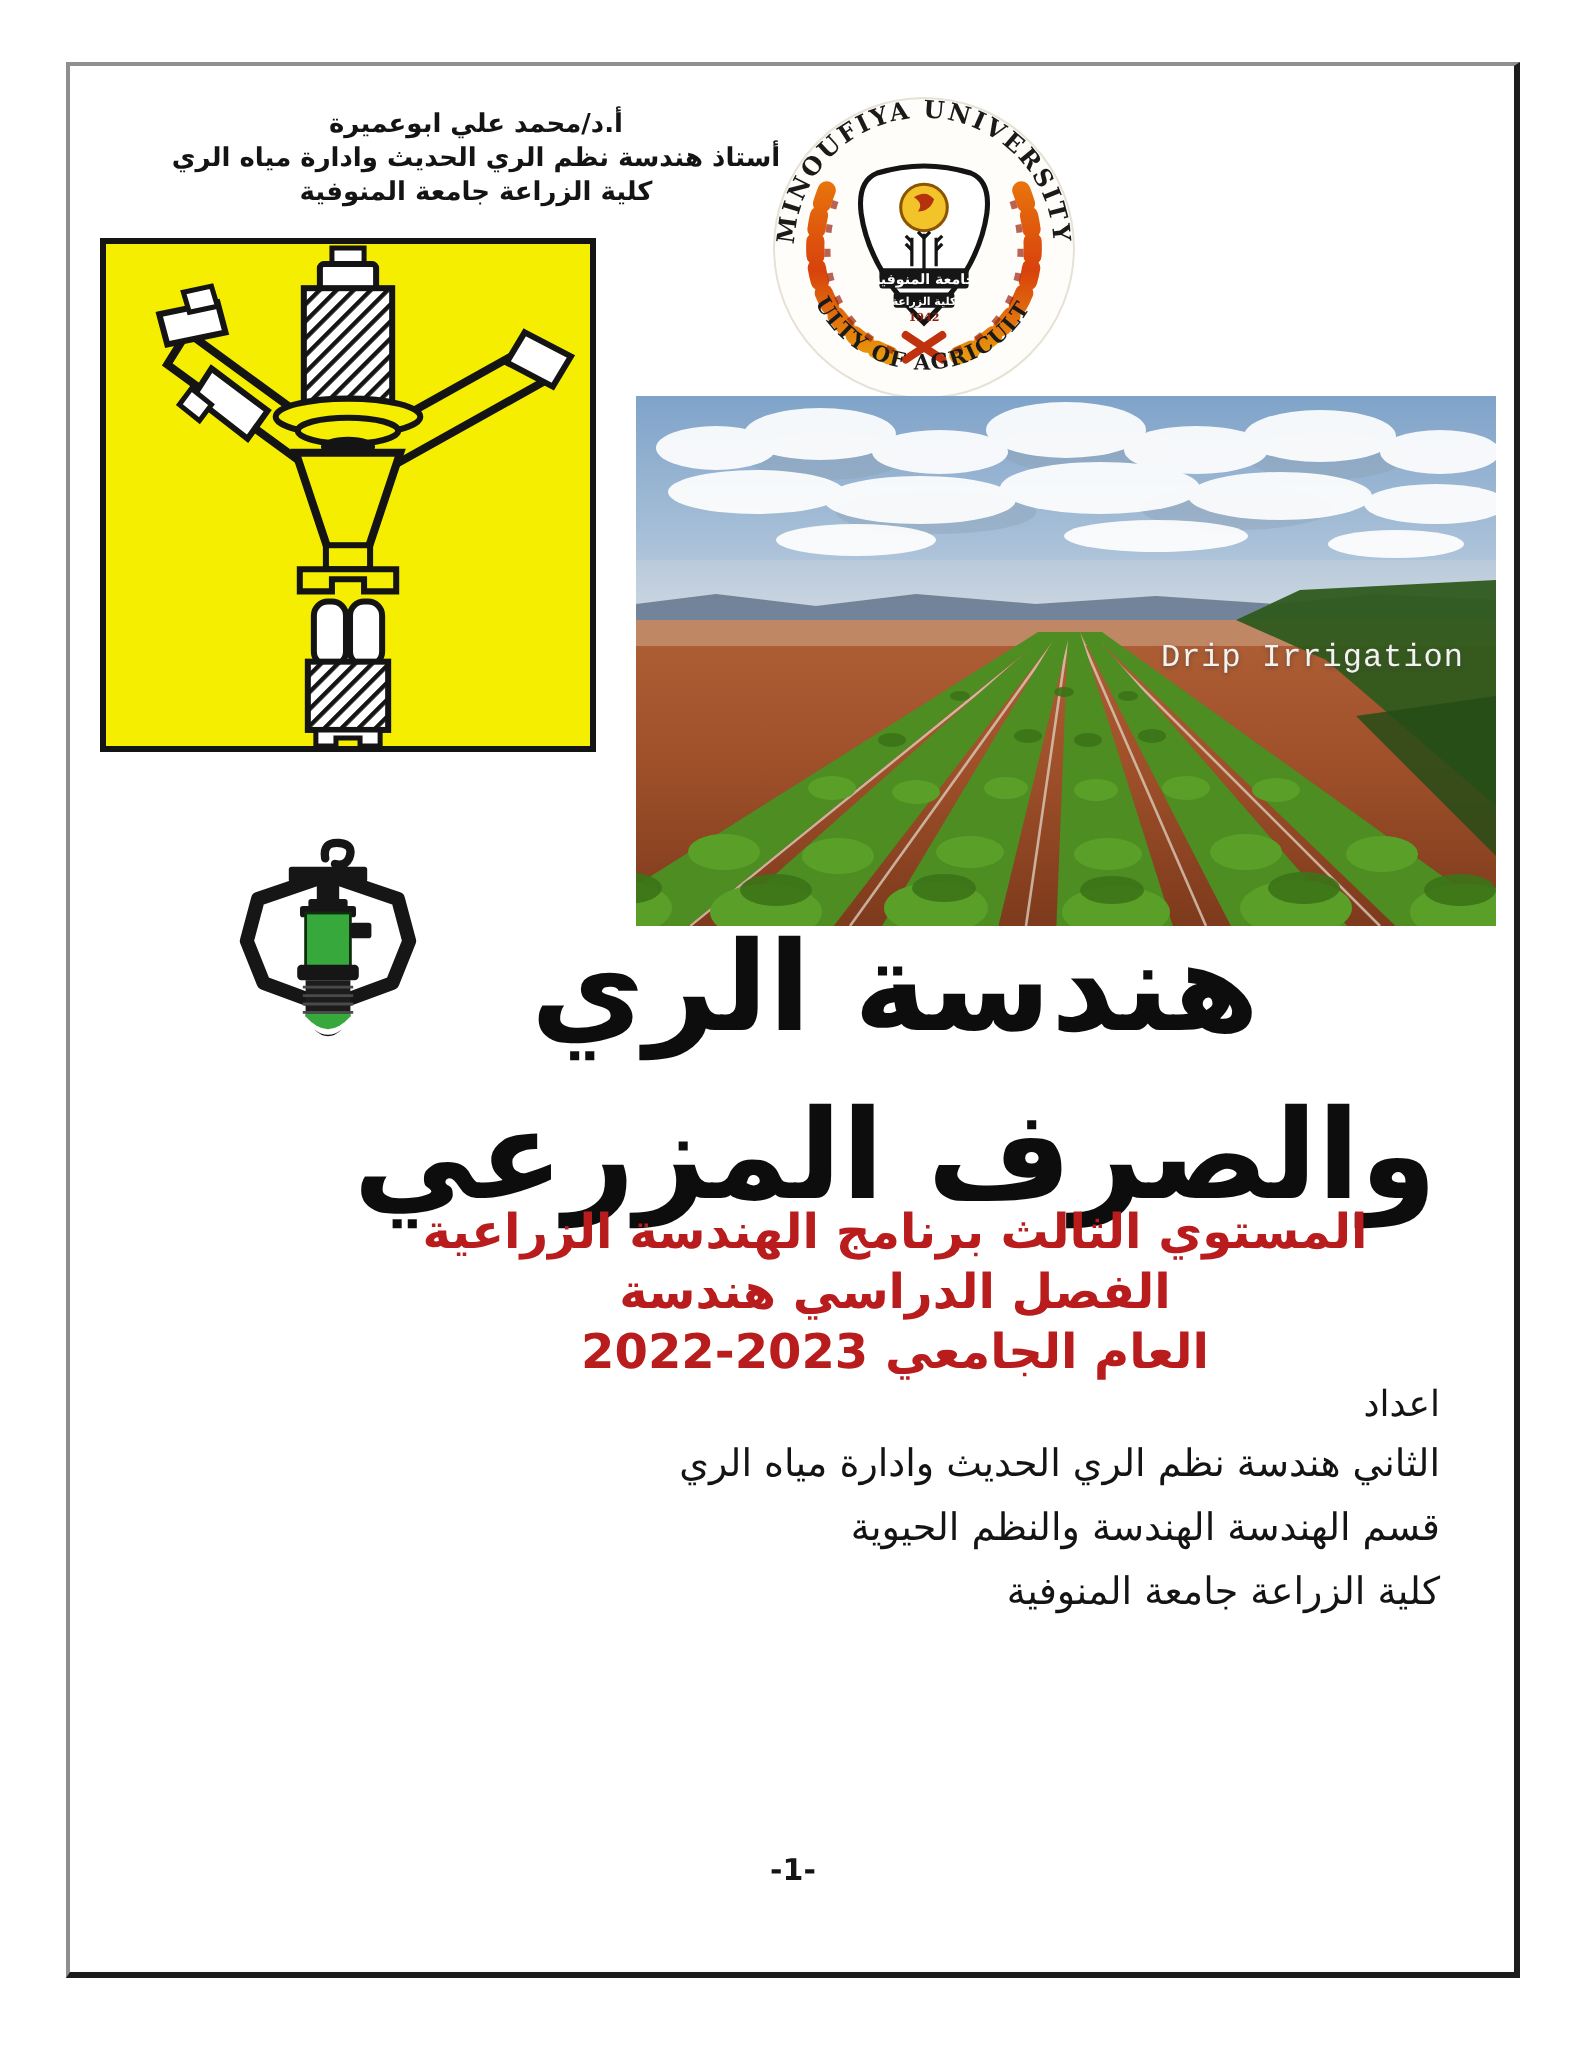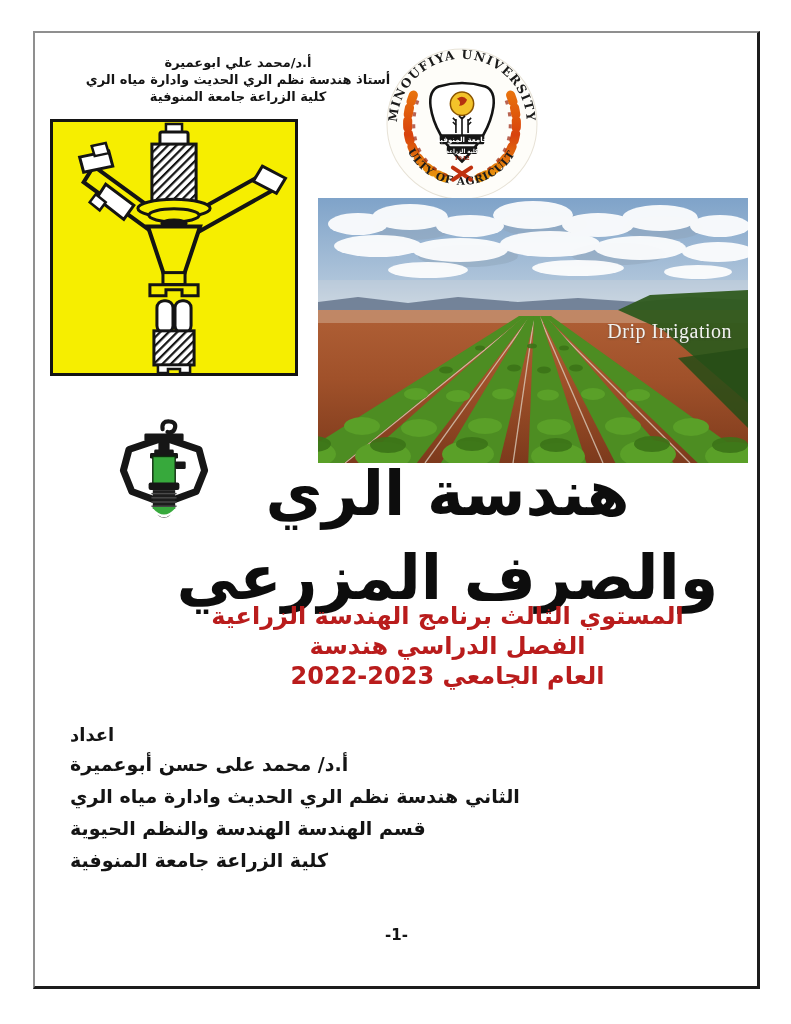--- a/index.html
+++ b/index.html
@@ -31,22 +31,22 @@
   .yellow-box svg { width:100%; height:100%; display:block; }
 
   
   .photo {
     position:absolute; left:318px; top:198px; width:430px; height:265px;
     overflow:hidden; background:#9c4f28;
   }
   .photo svg { position:absolute; left:0; top:0; width:100%; height:100%; }
   .photo-caption {
     position:absolute; right:16px; top:122px;
-    font-family:Liberation Serif, serif;
-    font-size:20px; color:#f2f2f0; letter-spacing:.5px;
+    font-family:Liberation Mono, monospace;
+    font-size:16px; color:#f2f2f0; letter-spacing:.5px;
     text-shadow:0 1px 2px rgba(60,60,60,.55);
   }
 
   
   .micro-wrap { position:absolute; left:108px; top:418px; width:112px; height:146px; }
 
   
   .title-block {
     position:absolute; left:135px; top:452px; width:625px;
     direction:rtl; text-align:center; color:#0d0d0d;
@@ -55,22 +55,22 @@
 
   
   .subtitle-block {
     position:absolute; left:135px; top:601px; width:625px;
     direction:rtl; text-align:center; color:#b91c1c;
     font-weight:bold; font-size:24px; line-height:30px;
   }
 
   
   .prepared-block {
-    position:absolute; left:70px; top:722px; width:650px;
-    direction:rtl; text-align:left; color:#141414; font-weight:bold;
+    position:absolute; left:70px; top:690px; width:650px;
+    direction:rtl; text-align:right; color:#141414; font-weight:normal;
   }
   .prepared-heading { font-size:18px; line-height:26px; }
   .prepared-line { font-size:19px; line-height:32px; }
 
   .page-number {
     position:absolute; left:33px; top:926px; width:727px;
     text-align:center; font-size:15px; font-weight:bold; color:#141414;
     direction:ltr;
   }
 </style>
@@ -297,19 +297,18 @@
 </div>
 
 <div class="subtitle-block">
   <div>المستوي الثالث برنامج الهندسة الزراعية</div>
   <div>الفصل الدراسي هندسة</div>
   <div>العام الجامعي 2023-2022</div>
 </div>
 
 <div class="prepared-block">
   <div class="prepared-heading">اعداد</div>
-  <div class="prepared-line">أ.د/ محمد على حسن أبوعميرة</div>
   <div class="prepared-line">الثاني هندسة نظم الري الحديث وادارة مياه الري</div>
   <div class="prepared-line">قسم الهندسة الهندسة والنظم الحيوية</div>
   <div class="prepared-line">كلية الزراعة جامعة المنوفية</div>
 </div>
 
 <div class="page-number">-1-</div>
 
 </body></html>

